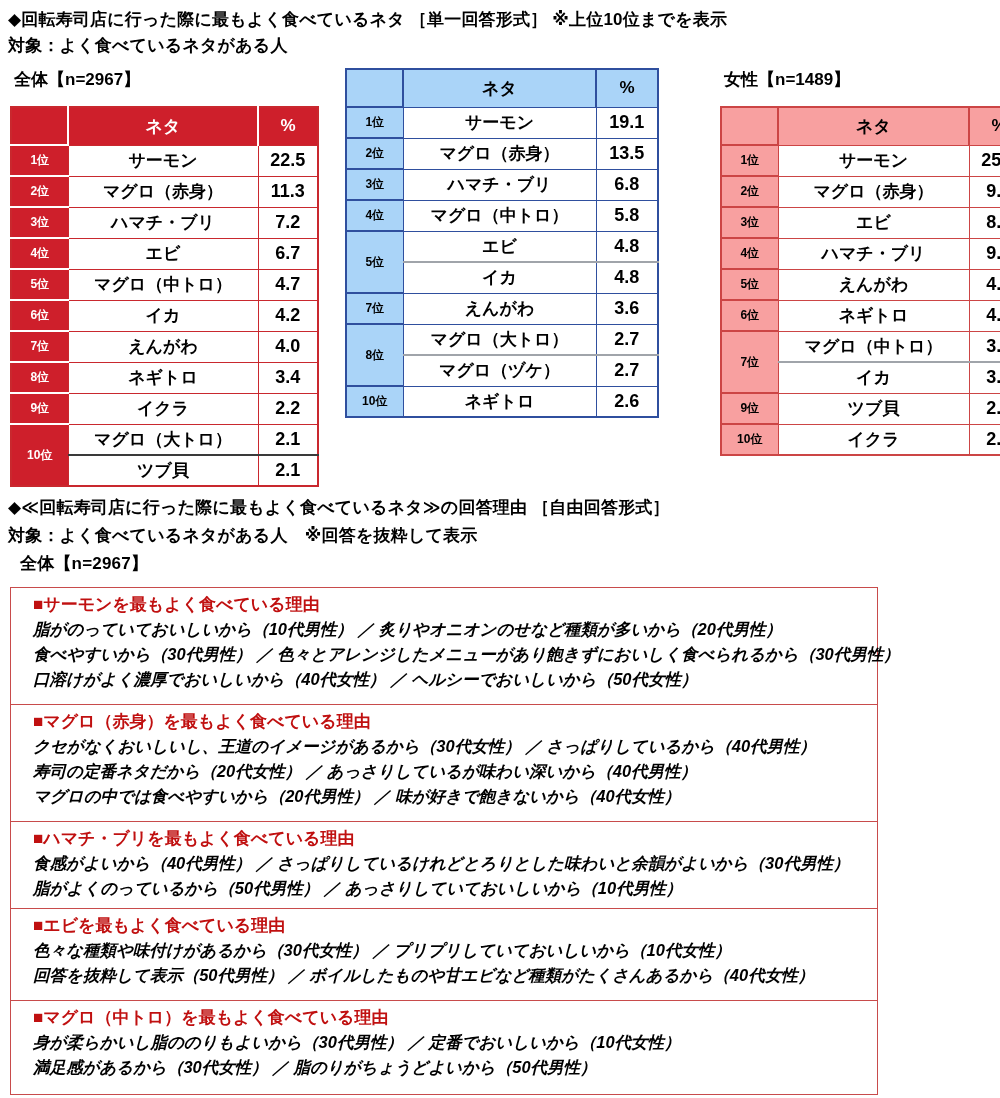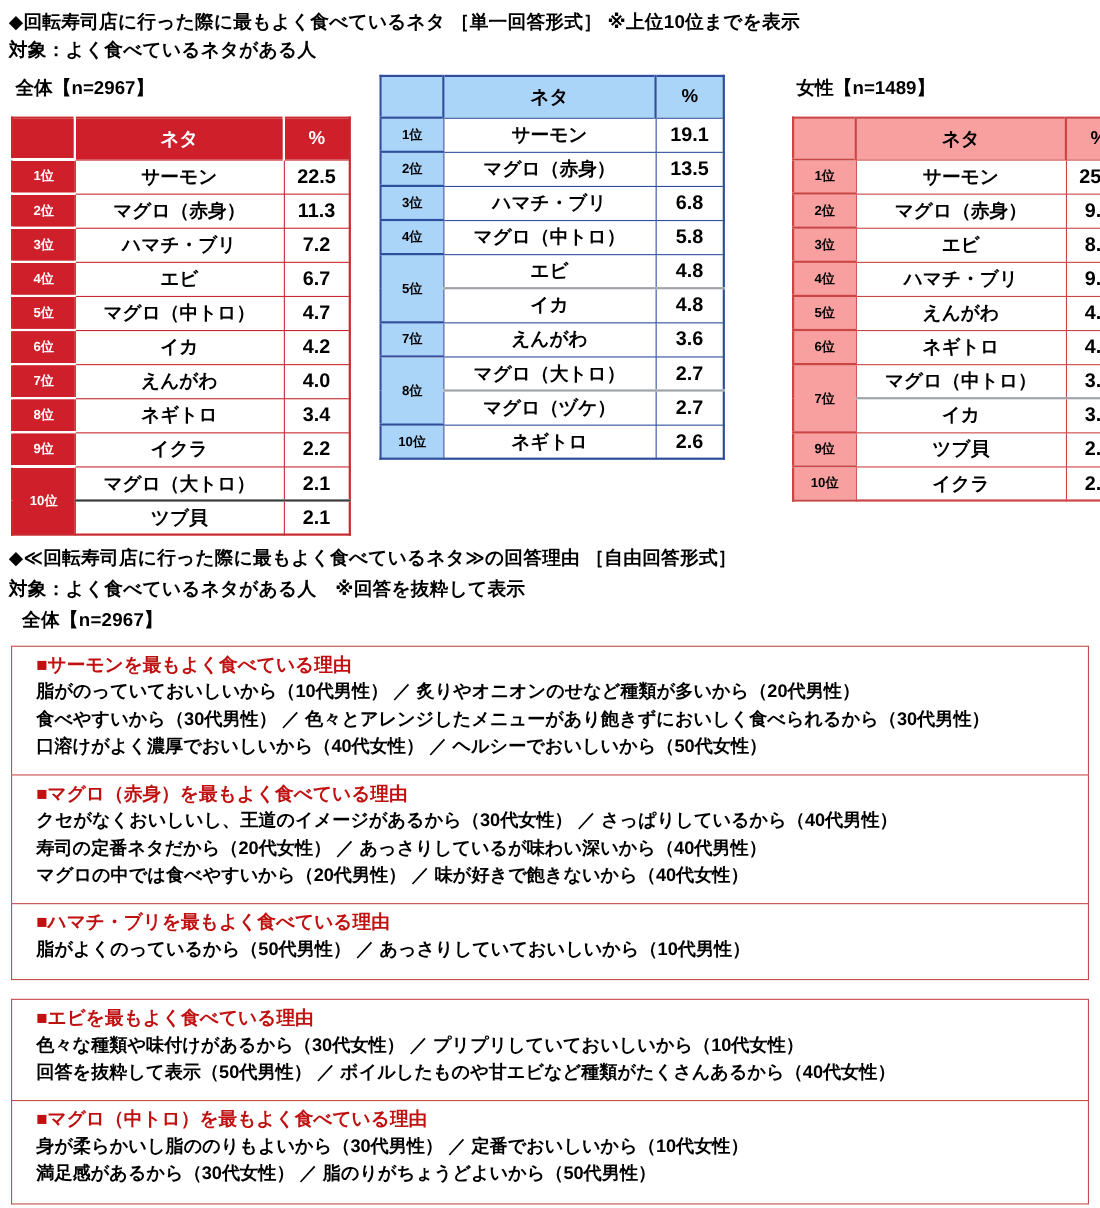--- a/index.html
+++ b/index.html
@@ -27,29 +27,29 @@
   .rank-table tbody tr { height:31px; }
   .rank-table th { background:var(--fill); color:var(--txt); font-size:17px;margin-left:28px; }
   .rank-table th.h-item, .rank-table th.h-pct { border-left:2.4px solid var(--sep); }
   .rank-table td.rank { background:var(--fill); color:var(--txt); font-size:12px;
                      border-top:2.4px solid var(--sep); }
   .rank-table td.item { font-size:17px; }
   .rank-table td.pct  { font-size:18px; }
   .rank-table tr.subrow td { border-top:2px solid var(--subsep); }
 
   
-  .reason-box { position:absolute; left:10px; width:980px; box-sizing:border-box;
+  .reason-box { position:absolute; left:10px; width:868px; box-sizing:border-box;
                 background:#fff; border:1.5px solid #c84b4b; padding:4px 8px 14px 22px; }
   #reason-0 { top:587px; }
   #reason-1 { top:704px; }
   #reason-2 { top:821px; }
   #reason-3 { top:908px; }
   #reason-4 { top:1000px; }
   .reason-heading { color:#c01010; font-size:17px; line-height:25px; white-space:nowrap; }
-  .reason-line { color:#000; font-size:16.5px; line-height:25px; white-space:nowrap; }
+  .reason-line { color:#000; font-size:16.5px; line-height:25px; white-space:nowrap;font-style:italic; }
 </style>
 </head>
 <body>
 
 <div class="page">
 
   <div class="hline" id="s1-title">◆回転寿司店に行った際に最もよく食べているネタ ［単一回答形式］ ※上位10位までを表示</div>
   <div class="hline" id="s1-target">対象：よく食べているネタがある人</div>
 
   <div class="tbl-wrap" id="tblwrap-0" style="--border: #c9282e; --fill: #ce1f2b; --txt: #ffffff; --sep: #ffffff; --subsep: #3a3a3a;">
@@ -278,20 +278,21 @@
     <div class="reason-heading">■マグロ（赤身）を最もよく食べている理由</div>
     <div class="reason-lines">
         <div class="reason-line">クセがなくおいしいし、王道のイメージがあるから（30代女性） ／ さっぱりしているから（40代男性）</div>
         <div class="reason-line">寿司の定番ネタだから（20代女性） ／ あっさりしているが味わい深いから（40代男性）</div>
         <div class="reason-line">マグロの中では食べやすいから（20代男性） ／ 味が好きで飽きないから（40代女性）</div>
       </div>
   </div>
   <div class="reason-box" id="reason-2">
     <div class="reason-heading">■ハマチ・ブリを最もよく食べている理由</div>
     <div class="reason-lines">
+        <div class="reason-line">食感がよいから（40代男性） ／ さっぱりしているけれどとろりとした味わいと余韻がよいから（30代男性）</div>
         <div class="reason-line">脂がよくのっているから（50代男性） ／ あっさりしていておいしいから（10代男性）</div>
       </div>
   </div>
   <div class="reason-box" id="reason-3">
     <div class="reason-heading">■エビを最もよく食べている理由</div>
     <div class="reason-lines">
         <div class="reason-line">色々な種類や味付けがあるから（30代女性） ／ プリプリしていておいしいから（10代女性）</div>
         <div class="reason-line">回答を抜粋して表示（50代男性） ／ ボイルしたものや甘エビなど種類がたくさんあるから（40代女性）</div>
       </div>
   </div>

